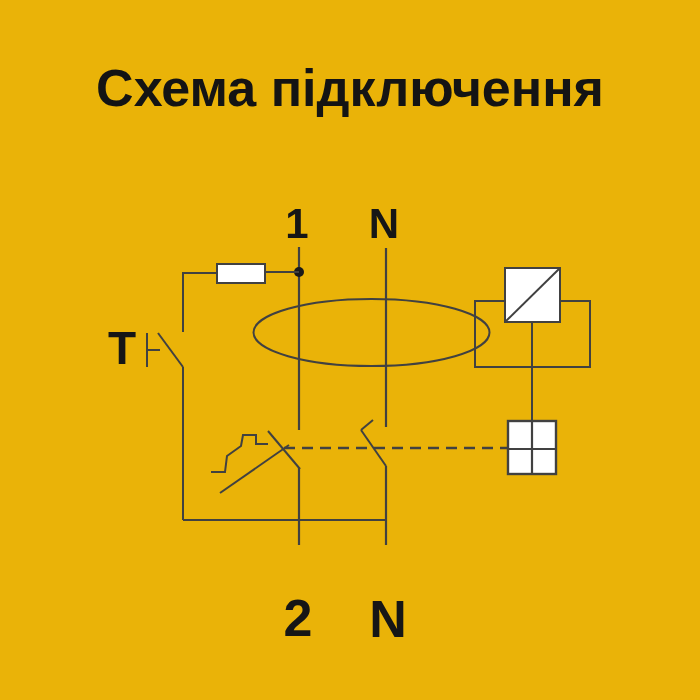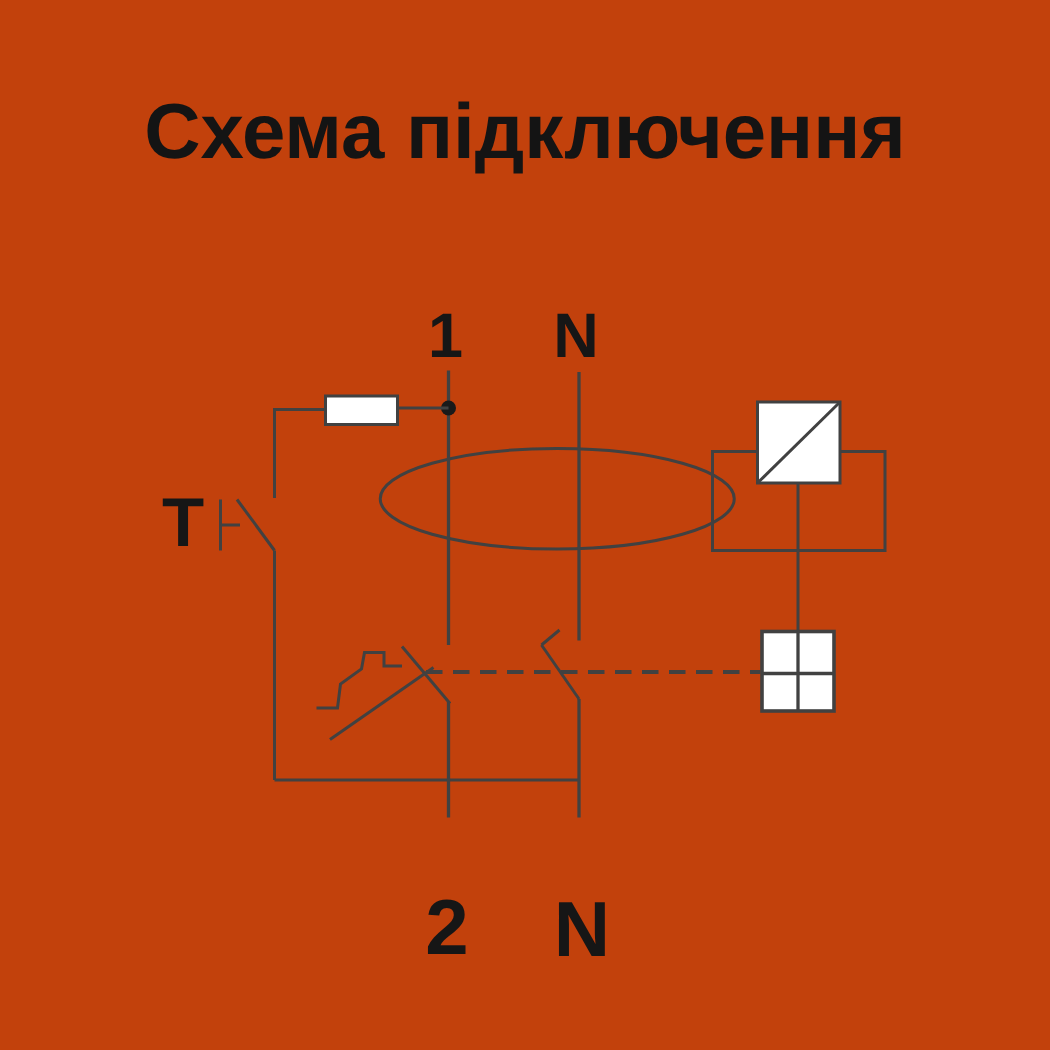--- a/index.html
+++ b/index.html
@@ -4,21 +4,21 @@
 <style>
   html, body {
     margin: 0;
     padding: 0;
     background: #ffffff;
   }
   #canvas {
     position: relative;
     width: 700px;
     height: 700px;
-    background: #c2410c;
+    background: #eab308;
     overflow: hidden;
     font-family: "Liberation Sans", sans-serif;
   }
   .page-title {
     position: absolute;
     top: 58px;
     left: 0;
     width: 700px;
     text-align: center;
     font-size: 52px;

